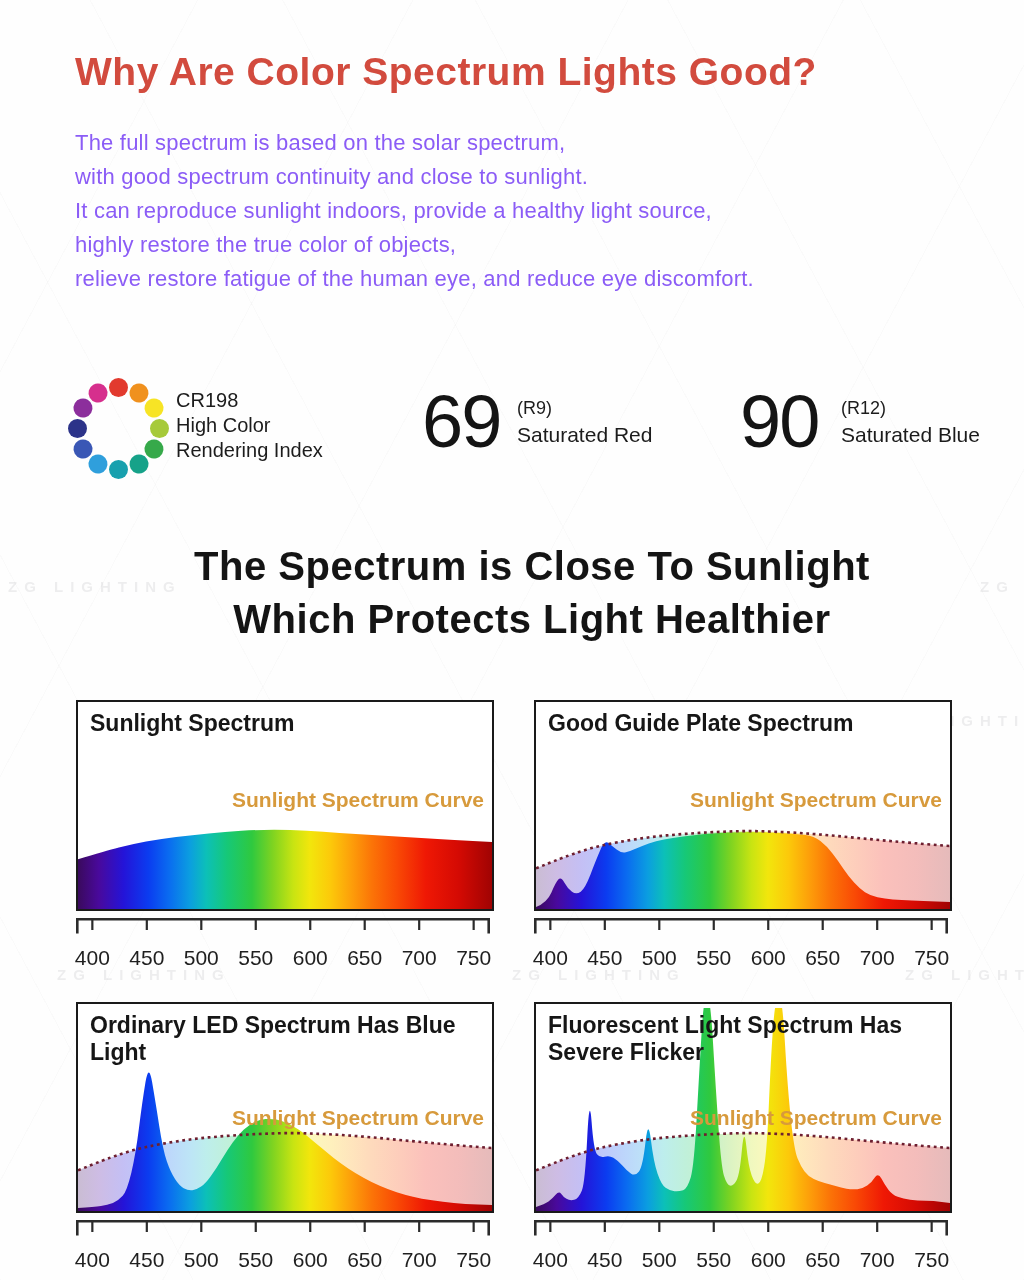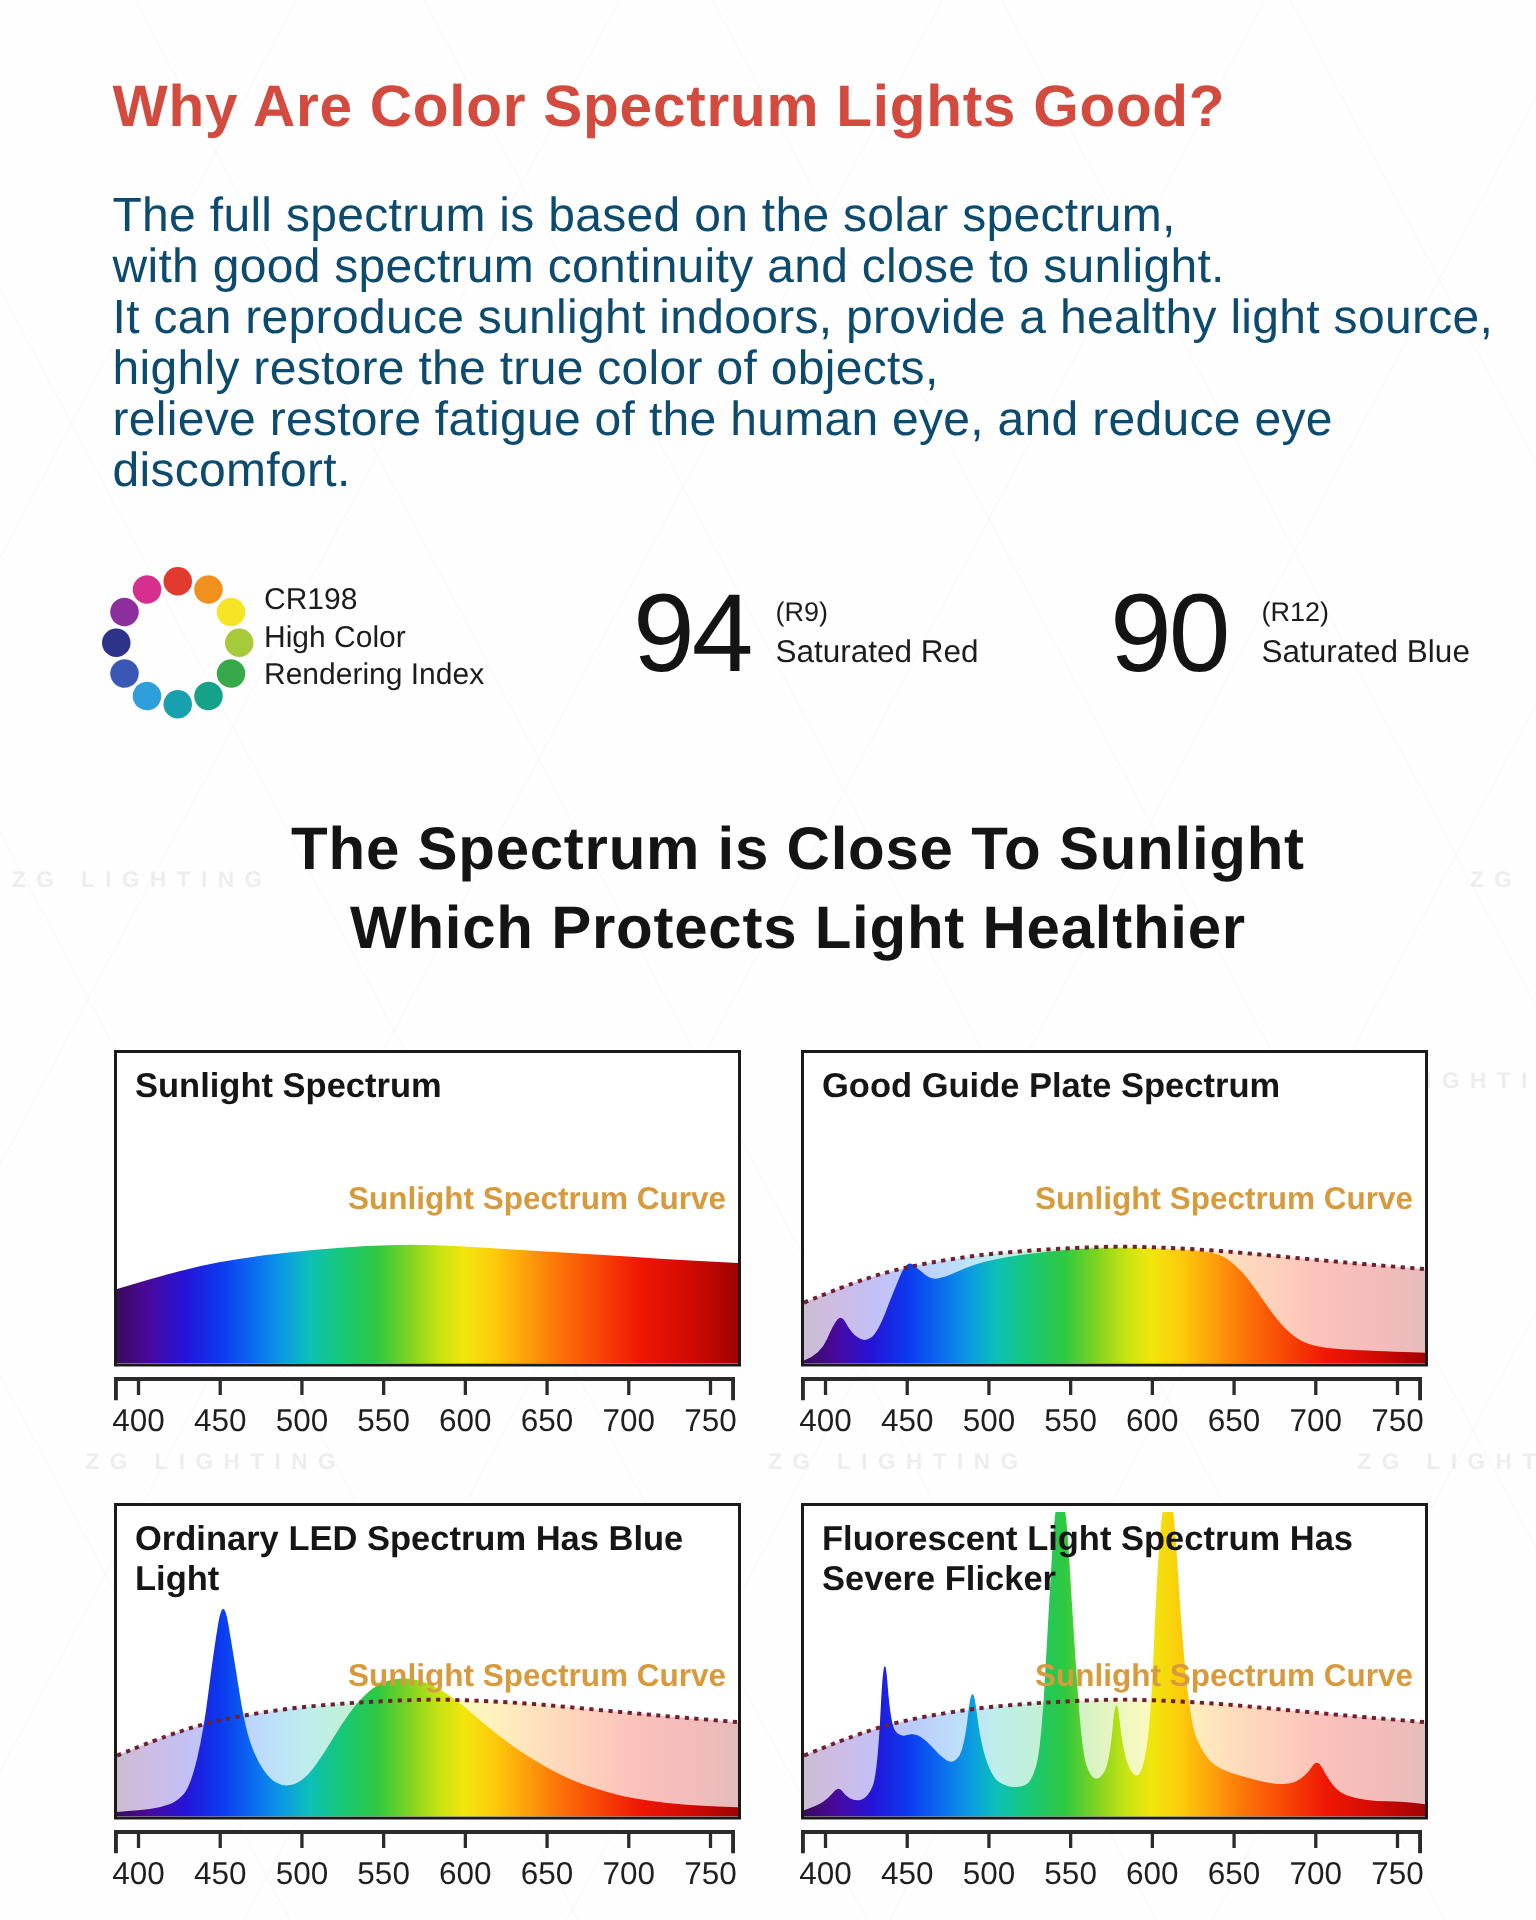--- a/index.html
+++ b/index.html
@@ -7,22 +7,22 @@
         font-family:"Liberation Sans", sans-serif;color:#1d1d1d;}
   
   #page::before{content:"";position:absolute;inset:0;pointer-events:none;
     background:
       repeating-linear-gradient(62deg, rgba(0,0,0,0.016) 0 1px, transparent 1px 170px),
       repeating-linear-gradient(-62deg, rgba(0,0,0,0.016) 0 1px, transparent 1px 190px);}
   .wm{position:absolute;font-size:15px;letter-spacing:7px;color:rgba(120,120,130,0.13);
       white-space:nowrap;font-weight:700;}
   .title{position:absolute;left:75px;top:50px;font-size:39px;font-weight:700;
          color:#d24b3e;letter-spacing:0.5px;}
-  .intro{position:absolute;left:75px;top:126px;font-size:32px;line-height:34px;
-         color:#0c4a6e;letter-spacing:0.2px;}
+  .intro{position:absolute;left:75px;top:126px;font-size:22px;line-height:34px;
+         color:#8b5cf6;letter-spacing:0.2px;}
   
   .wheel{position:absolute;left:63px;top:373px;width:110px;height:110px;}
   .cri-text{position:absolute;left:176px;top:388px;font-size:20px;line-height:25px;color:#1c1c1c;}
   .bignum{position:absolute;font-size:74px;line-height:72px;font-weight:500;
           letter-spacing:-2px;color:#141414;}
   .num-side{position:absolute;color:#1c1c1c;}
   .num-side .idx{font-size:18px;line-height:20px;}
   .num-side .lbl{font-size:21px;line-height:24px;margin-top:5px;font-weight:500;}
   .section-heading{position:absolute;left:0;top:540px;width:1008px;text-align:center;
           font-size:40px;line-height:53px;font-weight:700;color:#141414;letter-spacing:0.5px;margin-left:28px;}
@@ -30,21 +30,21 @@
   .chart-card{position:absolute;width:418px;}
   .plotbox{position:relative;width:414px;height:207px;border:2px solid #1a1a1a;background:#fff;}
   .plotbox svg{position:absolute;left:0;bottom:0;width:414px;height:203px;overflow:hidden;display:block;}
   .chart-title{position:absolute;left:12px;top:8px;font-size:23px;line-height:27px;
           font-weight:600;color:#161616;white-space:pre-line;z-index:3;}
   .curve-label{position:absolute;right:8px;font-size:21px;font-weight:700;color:#d79a3c;
           z-index:3;white-space:nowrap;}
   .row1 .curve-label{top:86px;}
   .row2 .curve-label{top:102px;}
   .ruler{display:block;width:414px;height:16px;margin-top:7px;overflow:visible;}
-  .ticklabels{position:relative;width:414px;height:26px;margin-top:2px;}
+  .ticklabels{position:relative;width:414px;height:26px;margin-top:12px;}
   .ticklabels span{position:absolute;top:0;transform:translateX(-50%);
           font-size:21px;color:#1f1f1f;font-weight:500;}
 </style>
 </head>
 <body>
 
 <div id="page">
 
   <span class="wm" style="left:8px;top:578px">ZG LIGHTING</span>
   <span class="wm" style="left:980px;top:578px">ZG LIGHTING</span>
@@ -77,21 +77,21 @@
       <span style="position: absolute; left: 50%; top: 50%; width: 19px; height: 19px; margin: -9.5px; border-radius: 50%; background: rgb(140, 46, 156); transform: rotate(300deg) translateY(-41px);"></span>
       <span style="position: absolute; left: 50%; top: 50%; width: 19px; height: 19px; margin: -9.5px; border-radius: 50%; background: rgb(214, 47, 141); transform: rotate(330deg) translateY(-41px);"></span>
     </div>
 
   <div class="cri-text">
     <div>CR198</div>
     <div>High Color</div>
     <div>Rendering Index</div>
   </div>
 
-  <div class="bignum" style="left:422px;top:386px">94</div>
+  <div class="bignum" style="left:422px;top:386px">69</div>
   <div class="num-side" style="left:517px;top:398px">
     <div class="idx">(R9)</div>
     <div class="lbl">Saturated Red</div>
   </div>
 
   <div class="bignum" style="left:740px;top:386px">90</div>
   <div class="num-side" style="left:841px;top:398px">
     <div class="idx">(R12)</div>
     <div class="lbl">Saturated Blue</div>
   </div>

